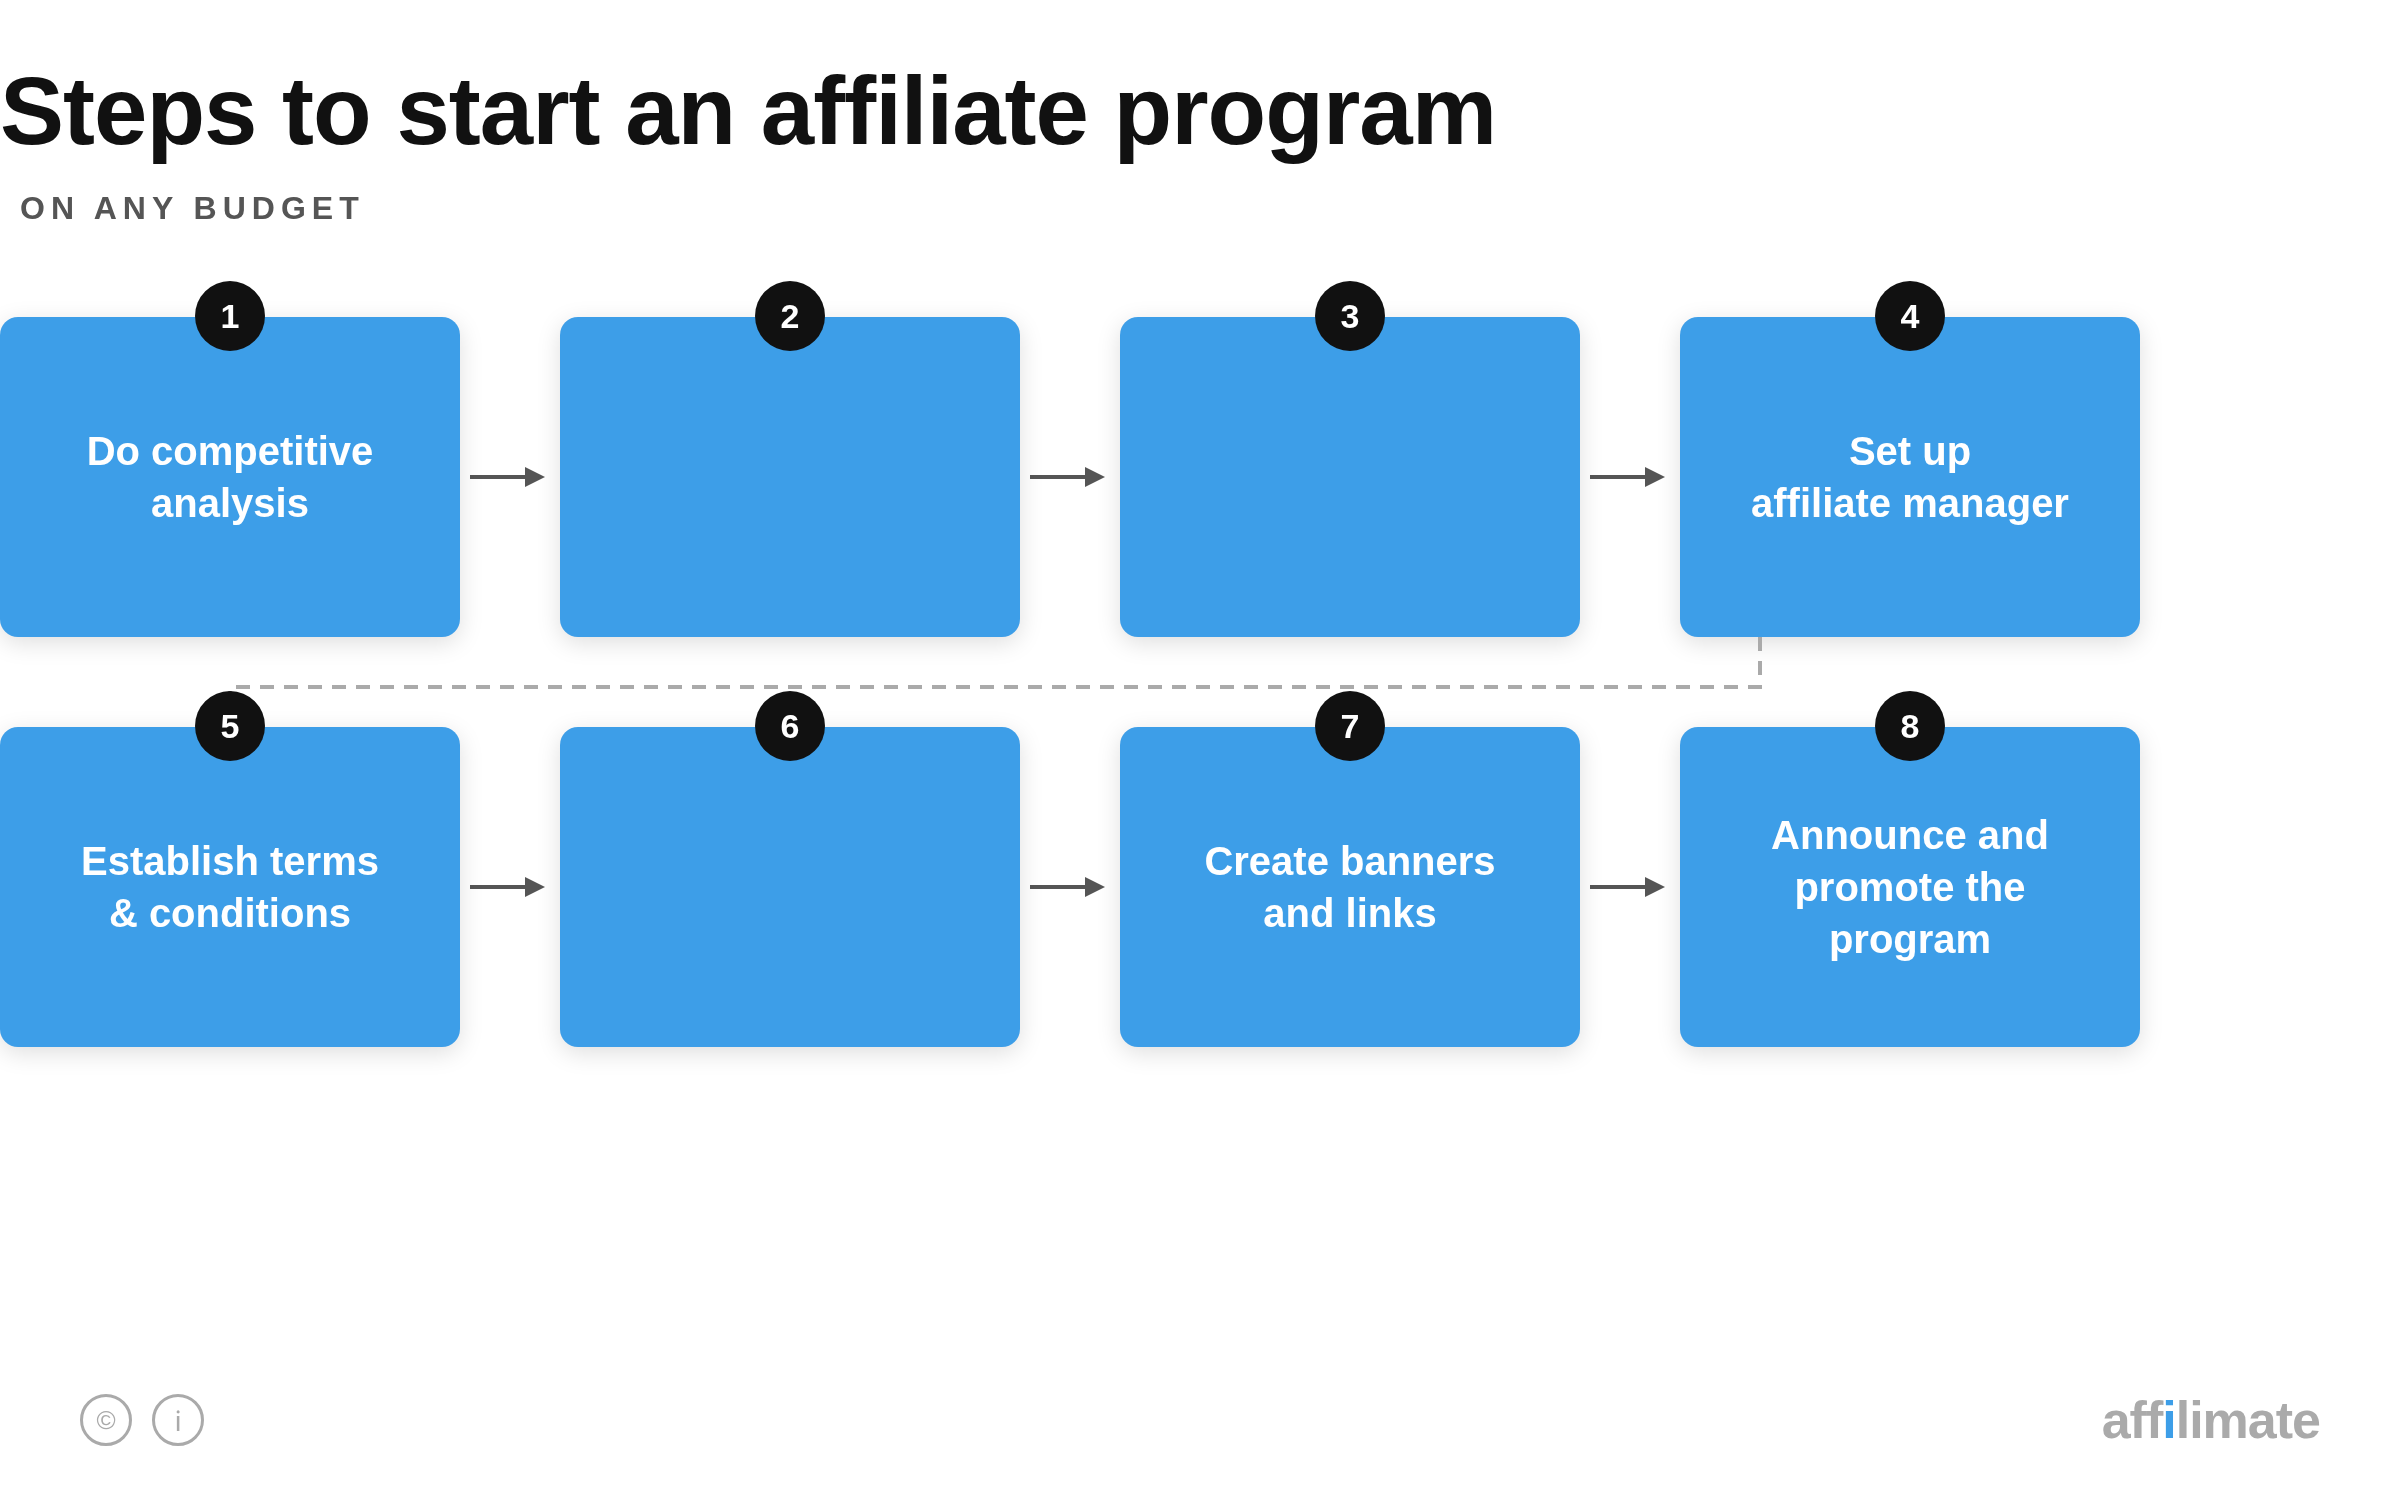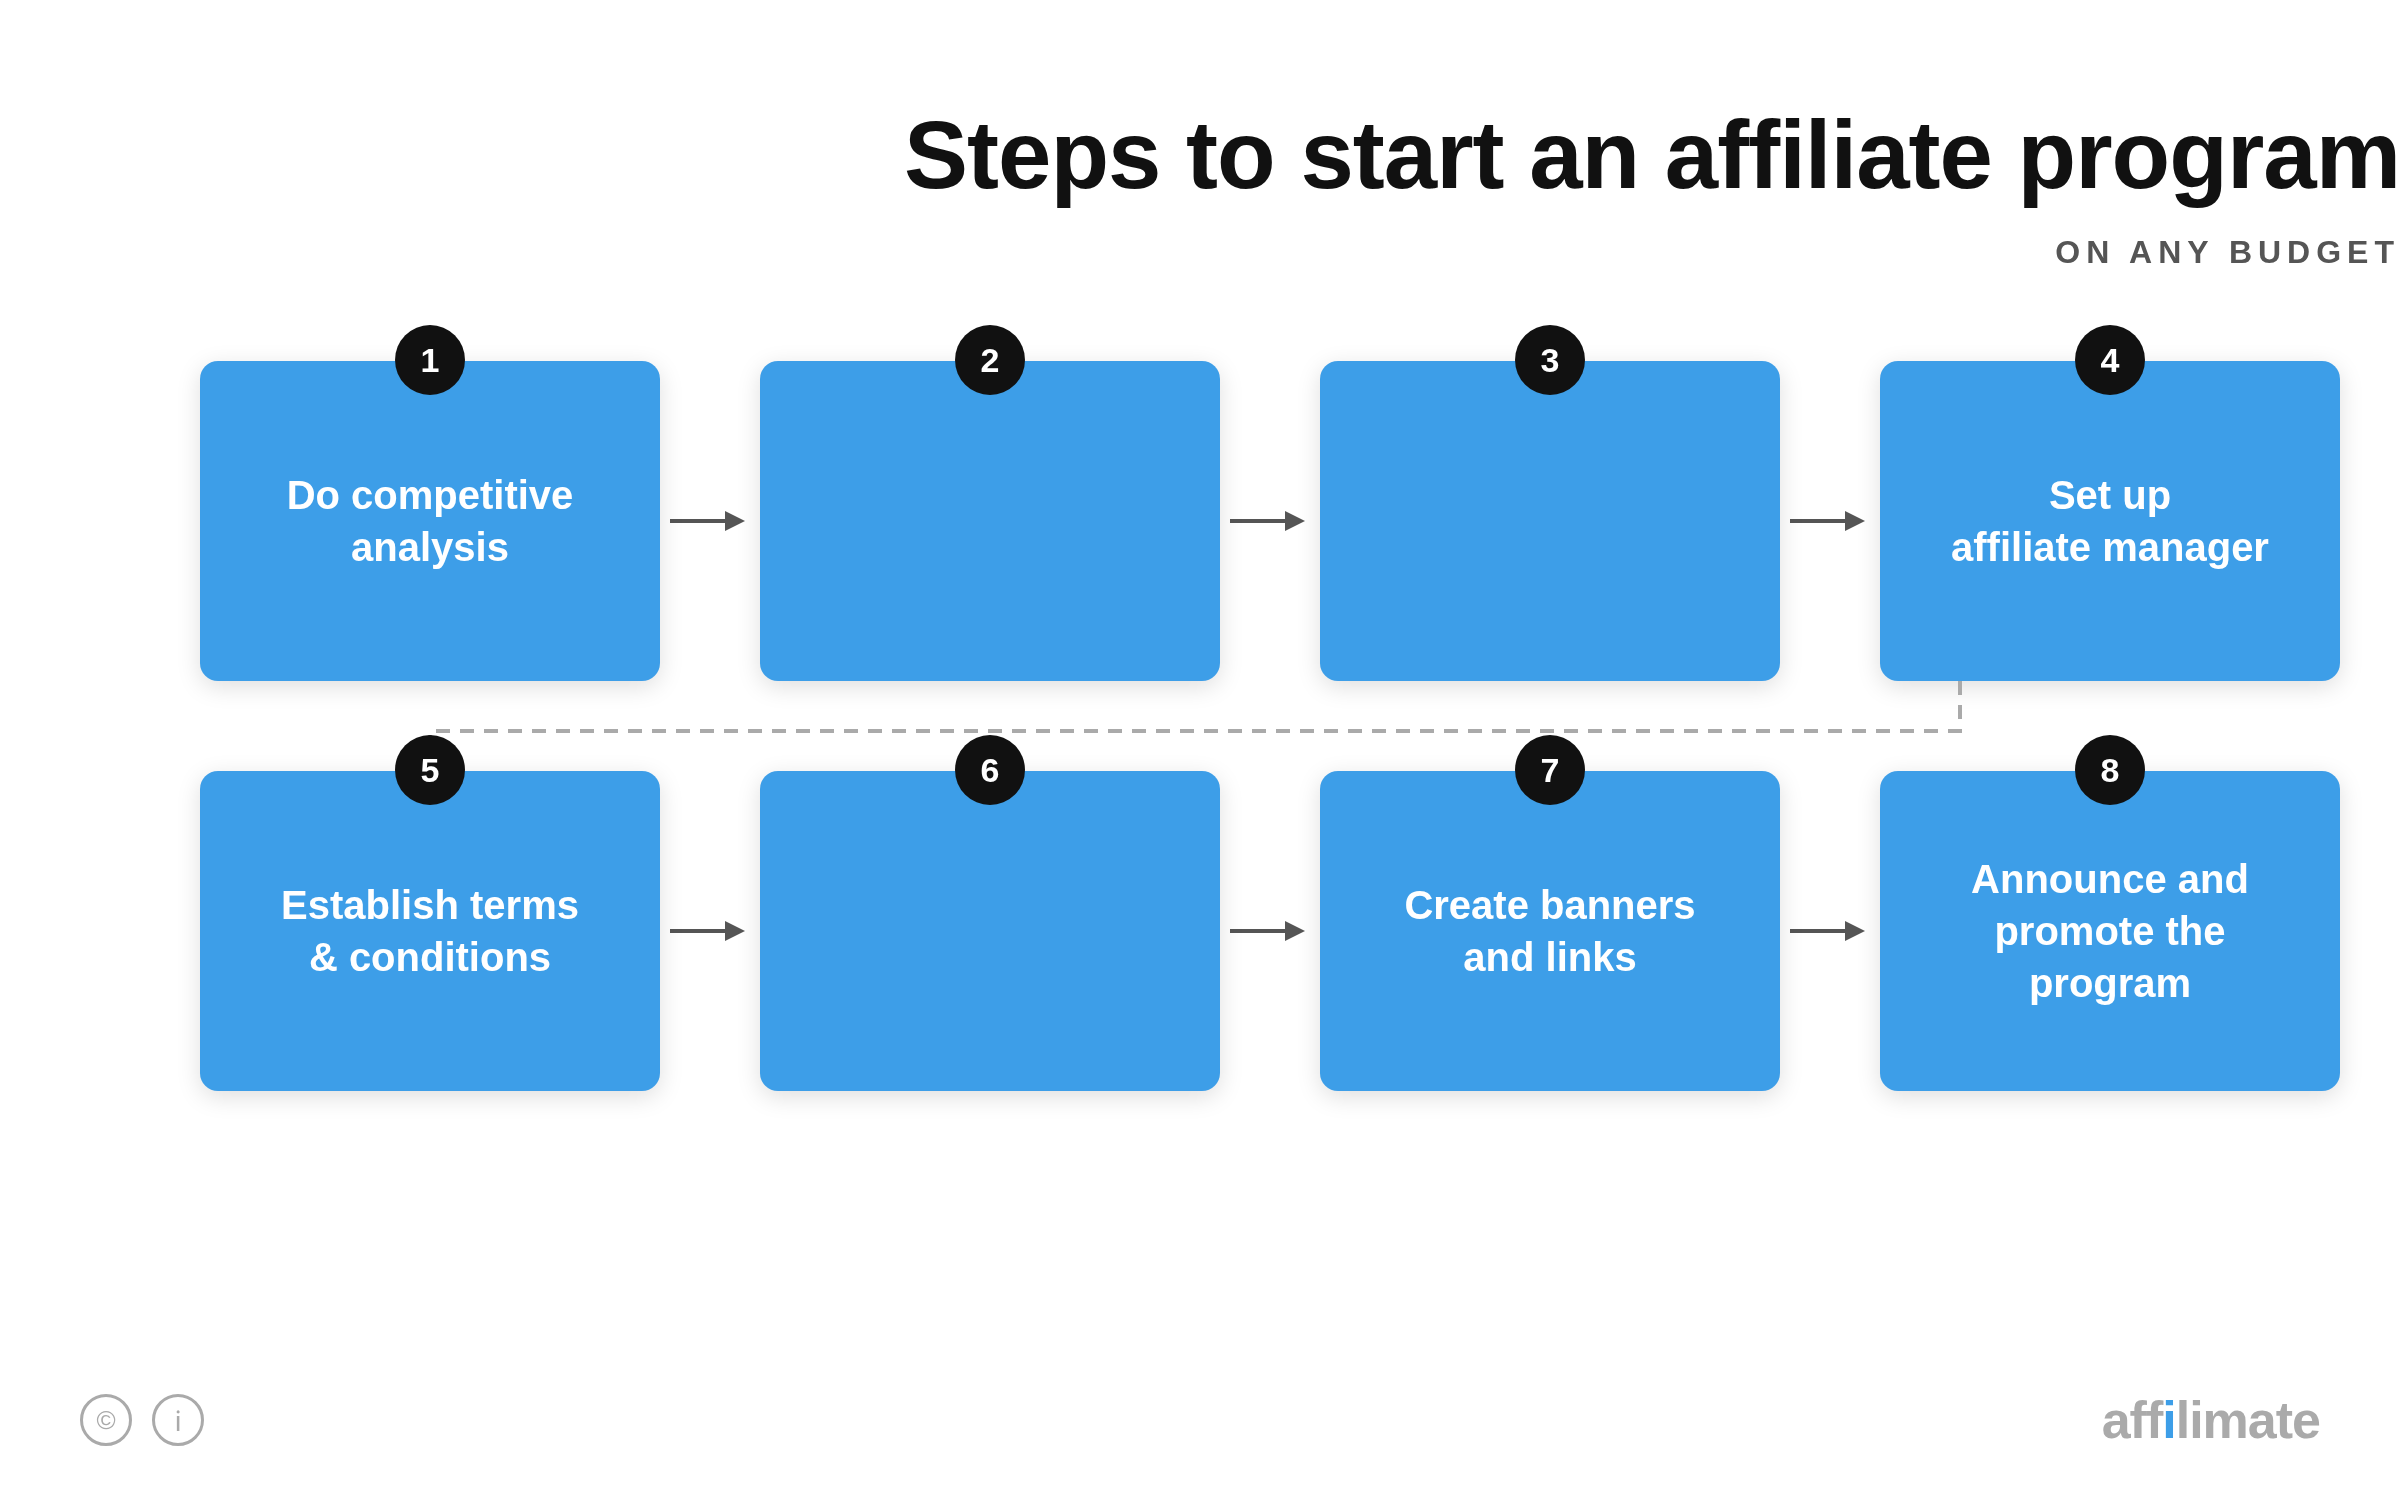--- a/index.html
+++ b/index.html
@@ -11,40 +11,41 @@
       height: 1500px;
       overflow: hidden;
       position: relative;
     }
 
     .page-container {
       width: 2400px;
       height: 1500px;
       display: flex;
       flex-direction: column;
-      align-items: flex-end;
-      padding-top: 100px;
+      align-items: flex-start;
+      padding-top: 56px;
     }
 
     .main-title {
       font-size: 96px;
       font-weight: 900;
       color: #111111;
       text-align: center;
       letter-spacing: -1px;
       margin-bottom: 24px;
     }
 
     .subtitle {
       font-size: 32px;
       font-weight: 600;
       color: #555555;
       letter-spacing: 6px;
       text-align: center;
       margin-bottom: 90px;
+      margin-left: 20px;
     }
 
     .rows-container {
       display: flex;
       flex-direction: column;
       align-items: flex-start;
       gap: 0;
       width: 2200px;
     }
 

